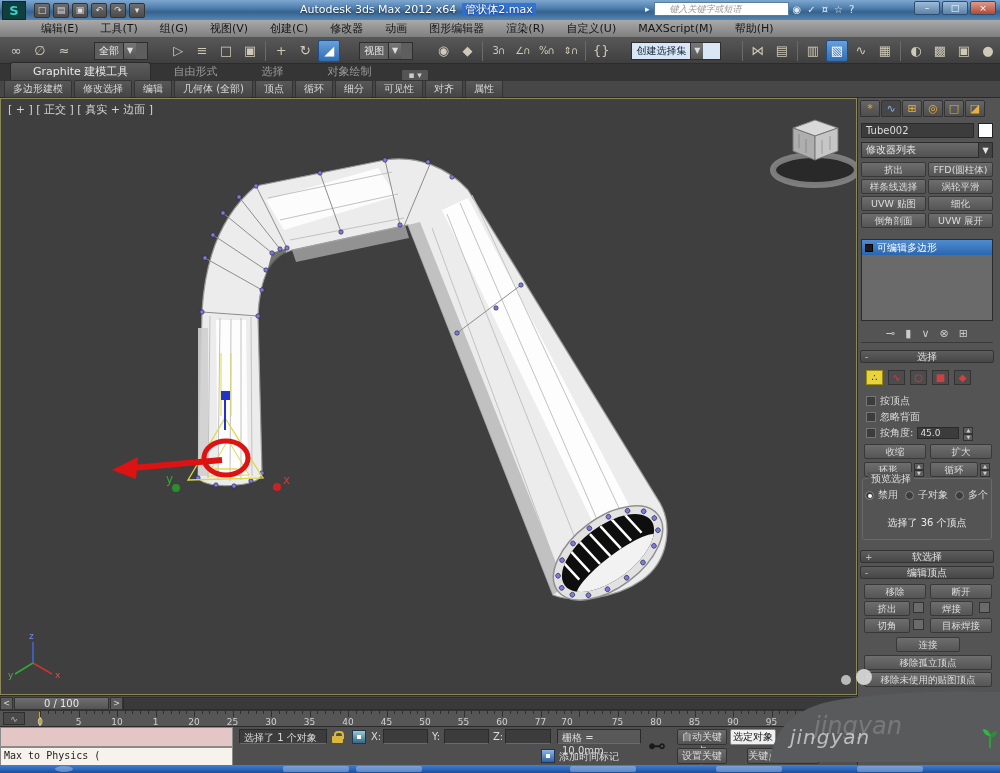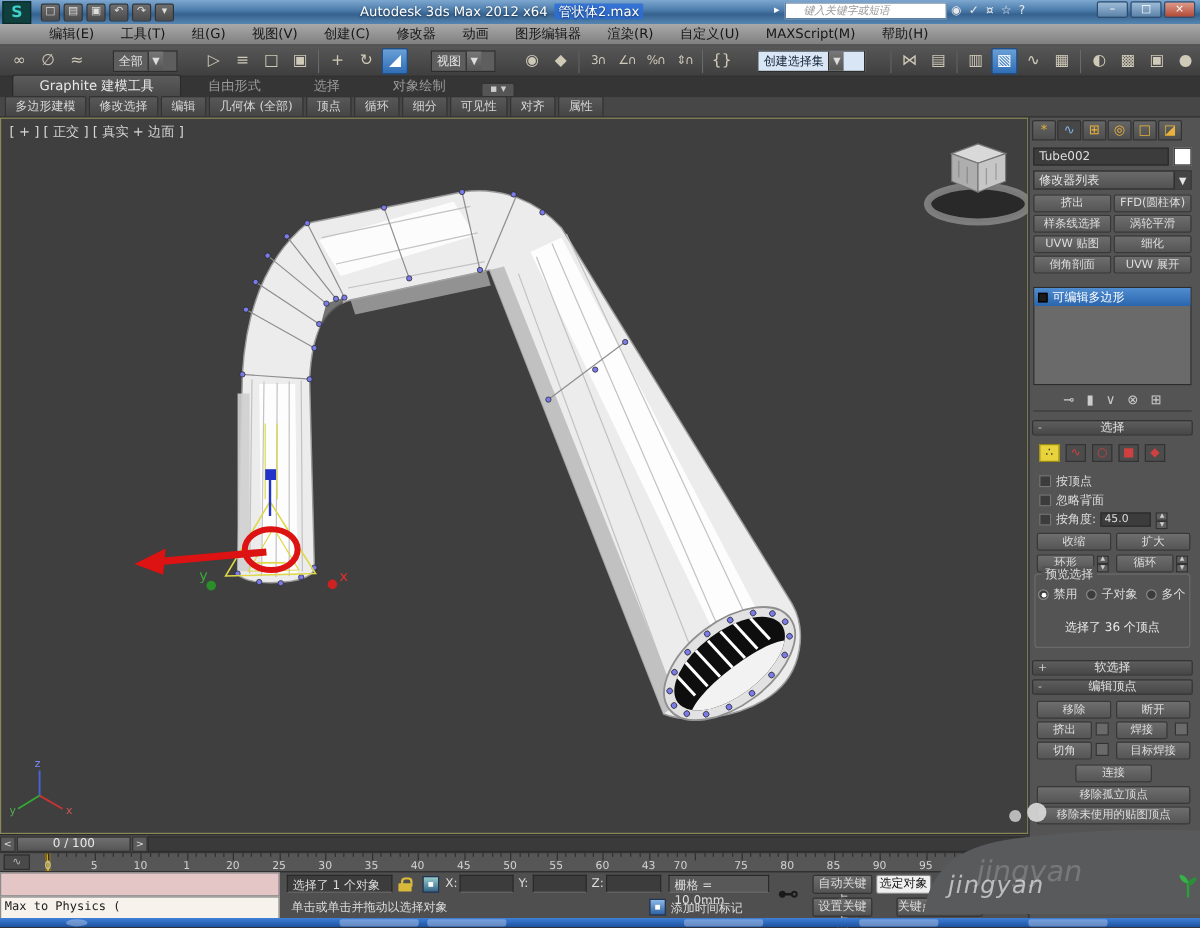--- a/index.html
+++ b/index.html
@@ -510,21 +510,21 @@
       <div class="ticklabel" style="left: 155.5px;">1</div>
       <div class="ticklabel" style="left: 194px;">20</div>
       <div class="ticklabel" style="left: 232.5px;">25</div>
       <div class="ticklabel" style="left: 271px;">30</div>
       <div class="ticklabel" style="left: 309.5px;">35</div>
       <div class="ticklabel" style="left: 348px;">40</div>
       <div class="ticklabel" style="left: 386.5px;">45</div>
       <div class="ticklabel" style="left: 425px;">50</div>
       <div class="ticklabel" style="left: 463.5px;">55</div>
       <div class="ticklabel" style="left: 502px;">60</div>
-      <div class="ticklabel" style="left: 540.5px;">43</div>
+      <div class="ticklabel" style="left: 540.5px;">77</div>
       <div class="ticklabel" style="left: 567px;">70</div>
       <div class="ticklabel" style="left: 617.5px;">75</div>
       <div class="ticklabel" style="left: 656px;">80</div>
       <div class="ticklabel" style="left: 694.5px;">85</div>
       <div class="ticklabel" style="left: 733px;">90</div>
       <div class="ticklabel" style="left: 771.5px;">95</div>
       <div class="ticklabel" style="left: 810px;">100</div>
     </div>
 
   <div class="statusbar">
@@ -535,21 +535,20 @@
     <div class="lockicon" style="left:332px;top:4px;"></div>
     <div class="absicon" style="left:352px;top:3px;"></div>
     <div class="st-label" style="left:371px;top:4px;">X:</div>
     <div class="st-field" style="left:383px;top:2px;width:45px;"></div>
     <div class="st-label" style="left:432px;top:4px;">Y:</div>
     <div class="st-field" style="left:444px;top:2px;width:45px;"></div>
     <div class="st-label" style="left:493px;top:4px;">Z:</div>
     <div class="st-field" style="left:505px;top:2px;width:46px;"></div>
     <div class="st-field" style="left:557px;top:2px;width:84px;background:#585858;">栅格 = 10.0mm</div>
 
-    <div class="st-field" style="left:239px;top:21px;width:260px;background:transparent;border:none;">单击或单击并拖动以选择对象</div>
     <div class="absicon" style="left:541px;top:22px;background:linear-gradient(#8cb8e8,#2d62a3);"></div>
     <div class="st-label" style="left:559px;top:23px;">添加时间标记</div>
 
     <div class="keyicon" style="left:648px;top:8px;">⊷</div>
     <div class="st-btn" style="left:677px;top:2px;width:50px;">自动关键点</div>
     <div class="st-btn" style="left:677px;top:21px;width:50px;">设置关键点</div>
     <div class="st-btn white" style="left:730px;top:2px;width:46px;">选定对象</div>
     <div class="st-btn" style="left:747px;top:21px;width:72px;">关键点过滤器...</div>
     <div class="navicon" style="left:824px;top:21px;">«</div>
     <div class="navicon" style="left:838px;top:21px;">»</div>

